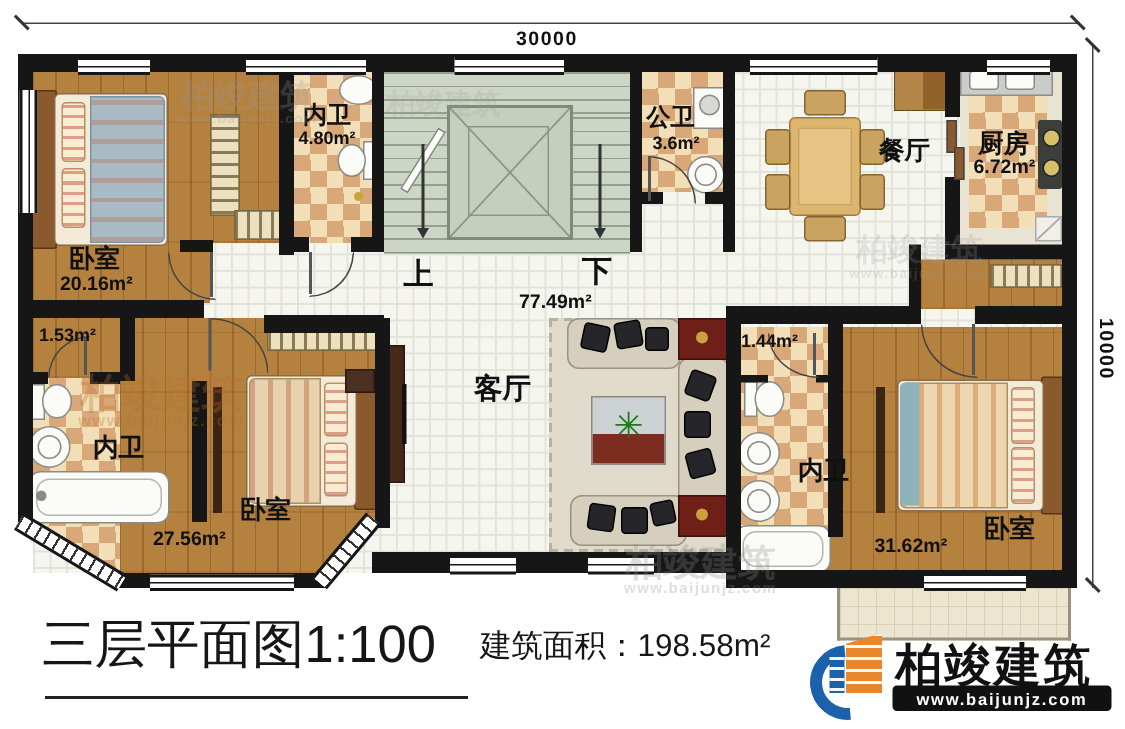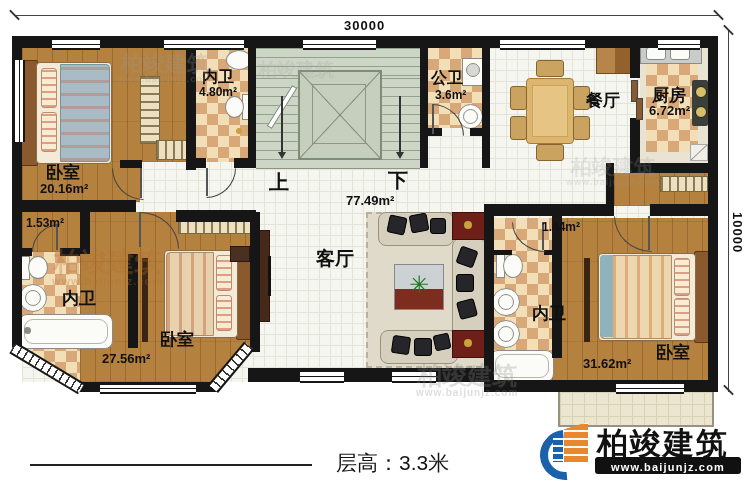--- a/index.html
+++ b/index.html
@@ -254,21 +254,21 @@
   <div class="lbl" style="left:435px;top:88px;font-size:12px;">3.6m²</div>
   <div class="lbl" style="left:586px;top:89px;font-size:17px;">餐厅</div>
   <div class="lbl" style="left:652px;top:84px;font-size:17px;">厨房</div>
   <div class="lbl" style="left:649px;top:103px;font-size:13px;">6.72m²</div>
   <div class="lbl" style="left:26px;top:216px;font-size:12px;">1.53m²</div>
   <div class="lbl" style="left:62px;top:287px;font-size:17px;">内卫</div>
   <div class="lbl" style="left:160px;top:328px;font-size:17px;">卧室</div>
   <div class="lbl" style="left:102px;top:351px;font-size:13px;">27.56m²</div>
   <div class="lbl" style="left:346px;top:193px;font-size:13px;">77.49m²</div>
   <div class="lbl" style="left:316px;top:246px;font-size:19px;">客厅</div>
-  <div class="lbl" style="left:494px;top:220px;font-size:12px;padding-left:48px;">1.44m²</div>
+  <div class="lbl" style="left:494px;top:220px;font-size:12px;">1.44m²</div>
   <div class="lbl" style="left:532px;top:302px;font-size:17px;">内卫</div>
   <div class="lbl" style="left:656px;top:341px;font-size:17px;">卧室</div>
   <div class="lbl" style="left:583px;top:356px;font-size:13px;">31.62m²</div>
   <div class="lbl" style="left:269px;top:169px;font-size:20px;">上</div>
   <div class="lbl" style="left:388px;top:167px;font-size:20px;">下</div>
 
   <div class="dimline" style="left:14px;top:15px;width:706px;height:1px;"></div>
   <div class="tick" style="left:8px;top:14px;"></div>
   <div class="tick" style="left:712px;top:14px;"></div>
   <div class="lbl" style="left:344px;top:18px;font-size:13px;letter-spacing:1px;">30000</div>
@@ -290,22 +290,23 @@
   </div>
   <div class="wm" style="left:52px;top:248px;color:#b8702a;opacity:.30;font-size:27px;">
     <span>柏竣建筑</span>
     <span class="wm-url" style="font-size:11px;">www.baijunjz.com</span>
   </div>
   <div class="wm" style="left:416px;top:362px;color:#8a8a8a;opacity:.28;font-size:25px;">
     <span>柏竣建筑</span>
     <span class="wm-url" style="font-size:10px;">www.baijunjz.com</span>
   </div>
 
+  <div class="abs" style="left:28px;top:406px;font-size:35px;color:#161616;white-space:nowrap;">三层平面图1:100</div>
   <div class="abs" style="left:30px;top:464px;width:282px;height:2px;background:#222;"></div>
-  <div class="abs" style="left:336px;top:449px;font-size:21px;color:#161616;white-space:nowrap;">层高：3.3米</div>
+  <div class="abs" style="left:320px;top:416px;font-size:21px;color:#161616;white-space:nowrap;">建筑面积：198.58m²</div>
 
   <div class="abs" style="left:540px;top:420px;width:54px;height:54px;">
     <div style="position:absolute;left:0;top:10px;width:34px;height:34px;border-radius:50%;
          border:8px solid #1b61ab;border-top-color:transparent;border-right-color:transparent;transform:rotate(40deg);"></div>
     <div style="position:absolute;left:13px;top:18px;width:10px;height:24px;background:#1b61ab;
          background-image:repeating-linear-gradient(180deg,rgba(255,255,255,.95) 0 2px,transparent 2px 7px);"></div>
     <div style="position:absolute;left:24px;top:2px;width:24px;height:40px;background:#e8872c;
          clip-path:polygon(0 18%,100% 0,100% 100%,0 100%);
          background-image:repeating-linear-gradient(180deg,rgba(255,255,255,.95) 0 2px,transparent 2px 8px);"></div>
   </div>

